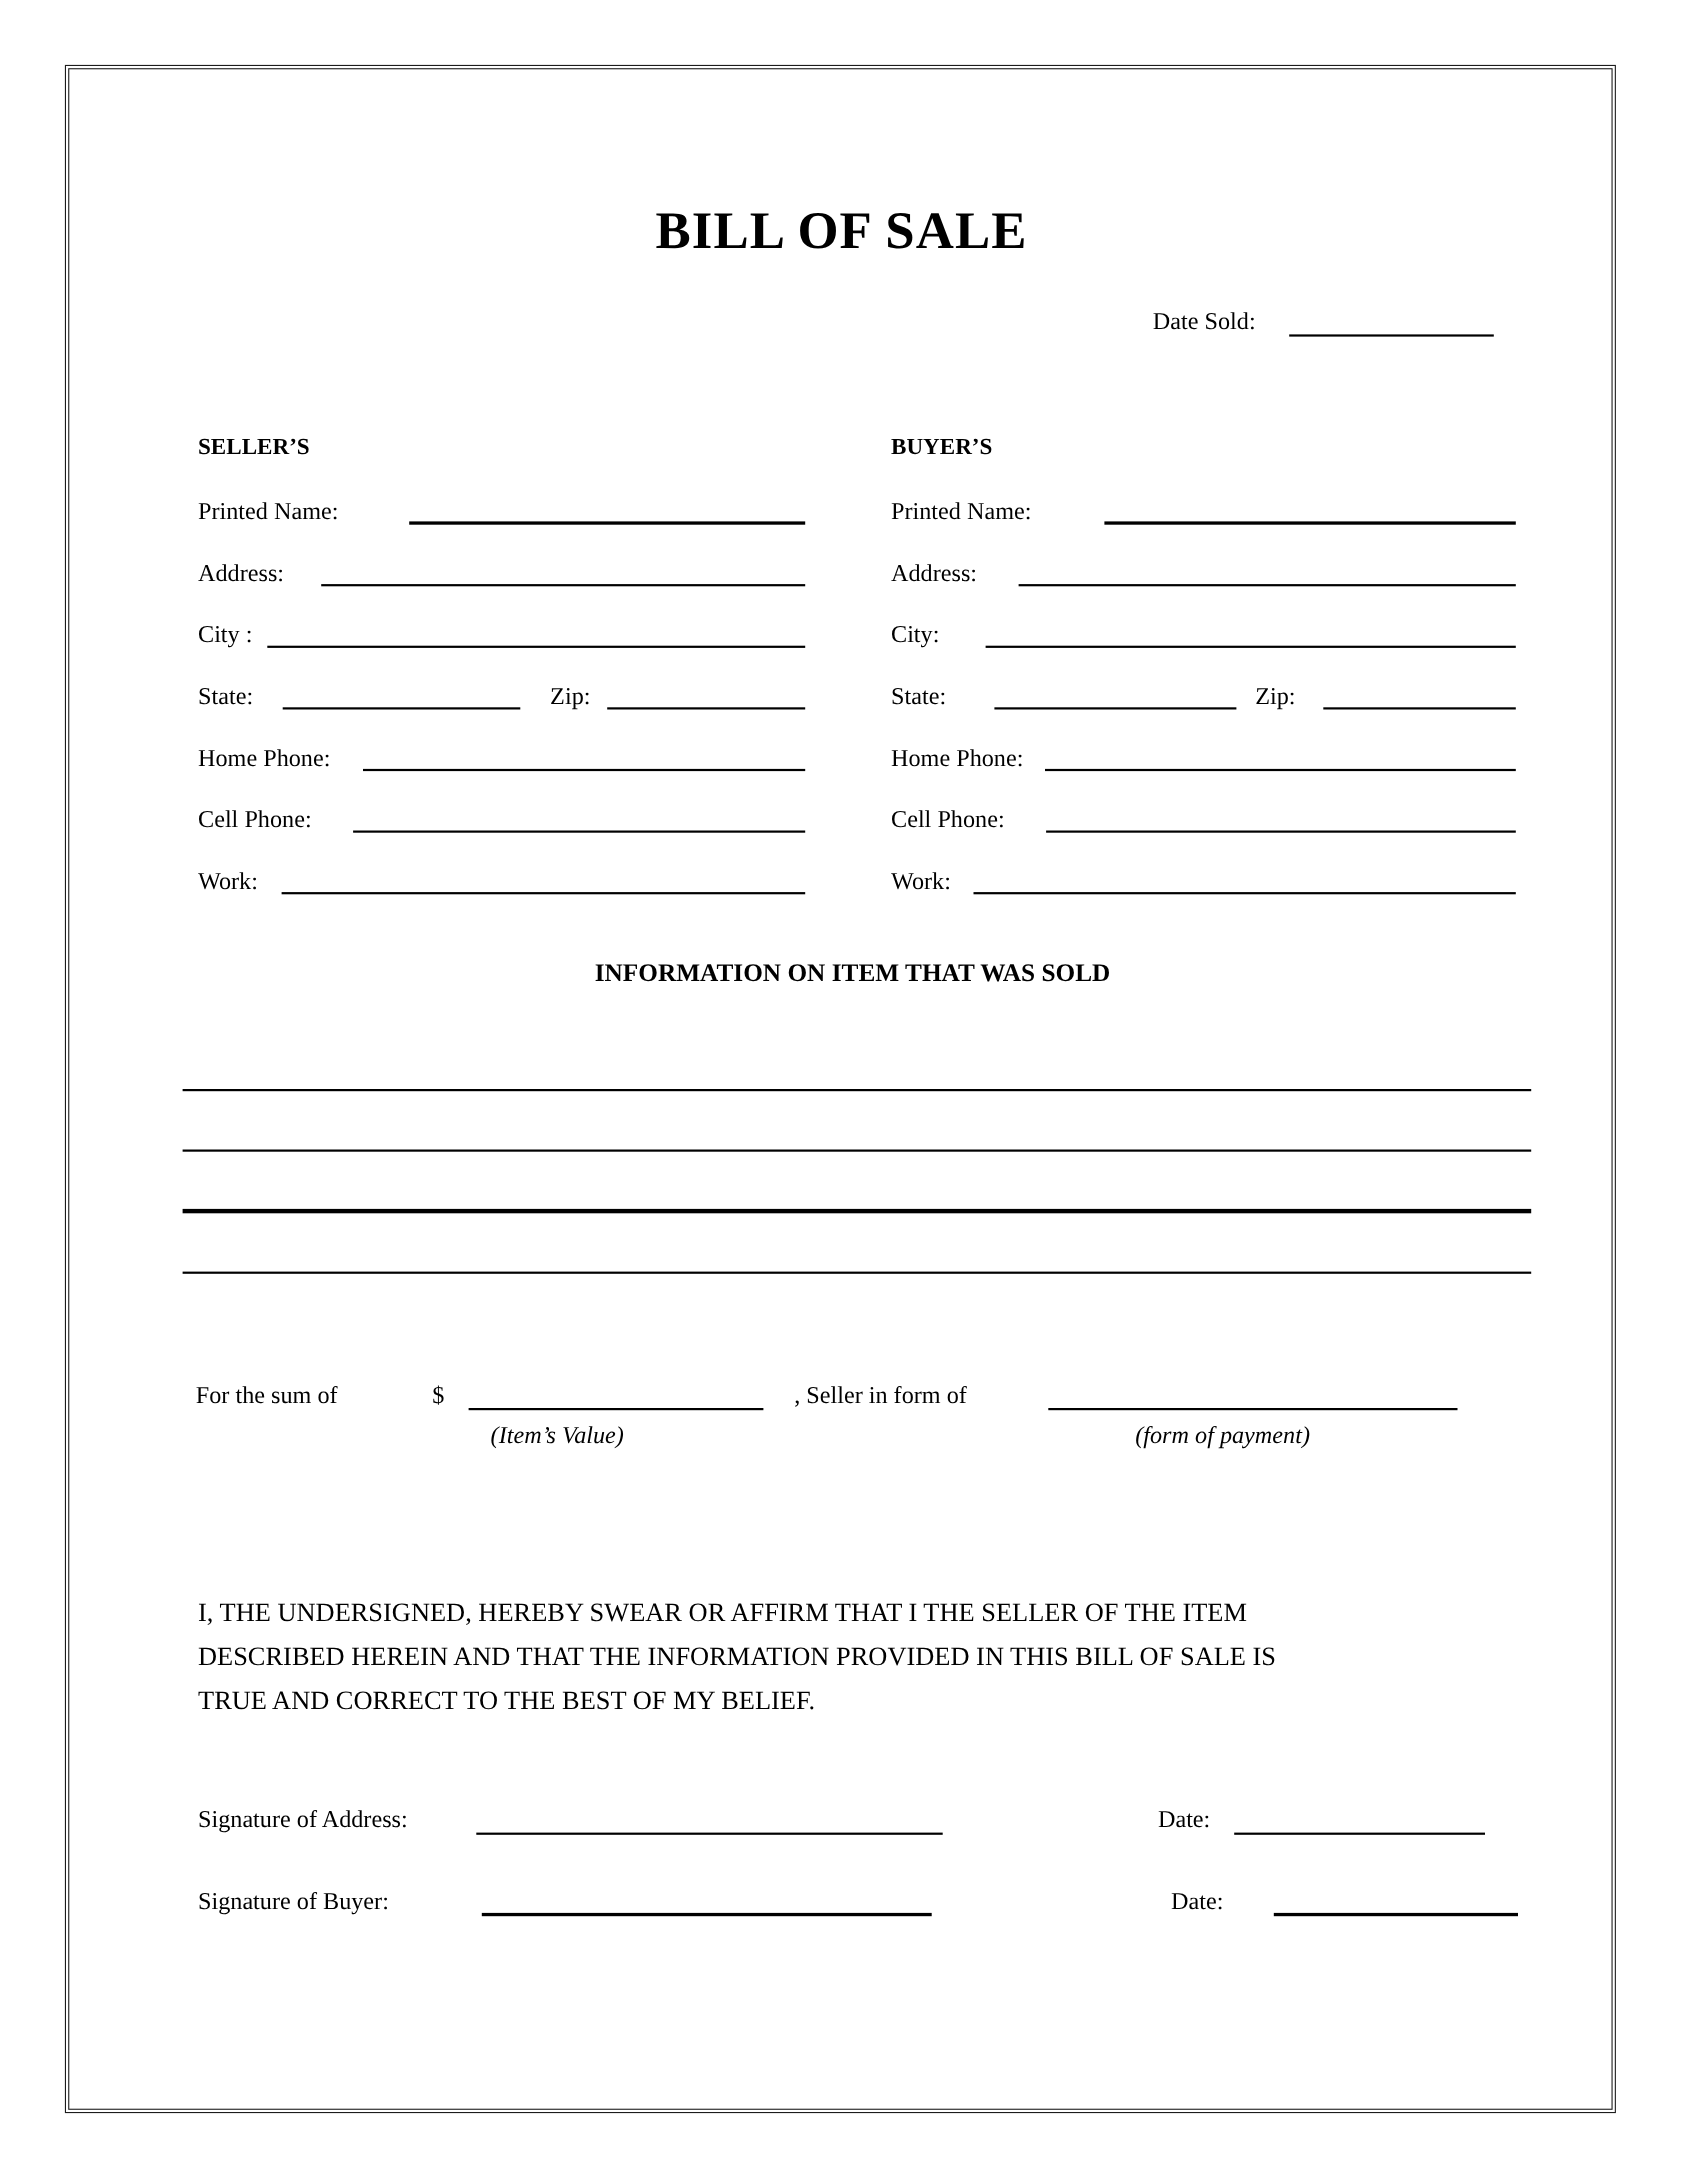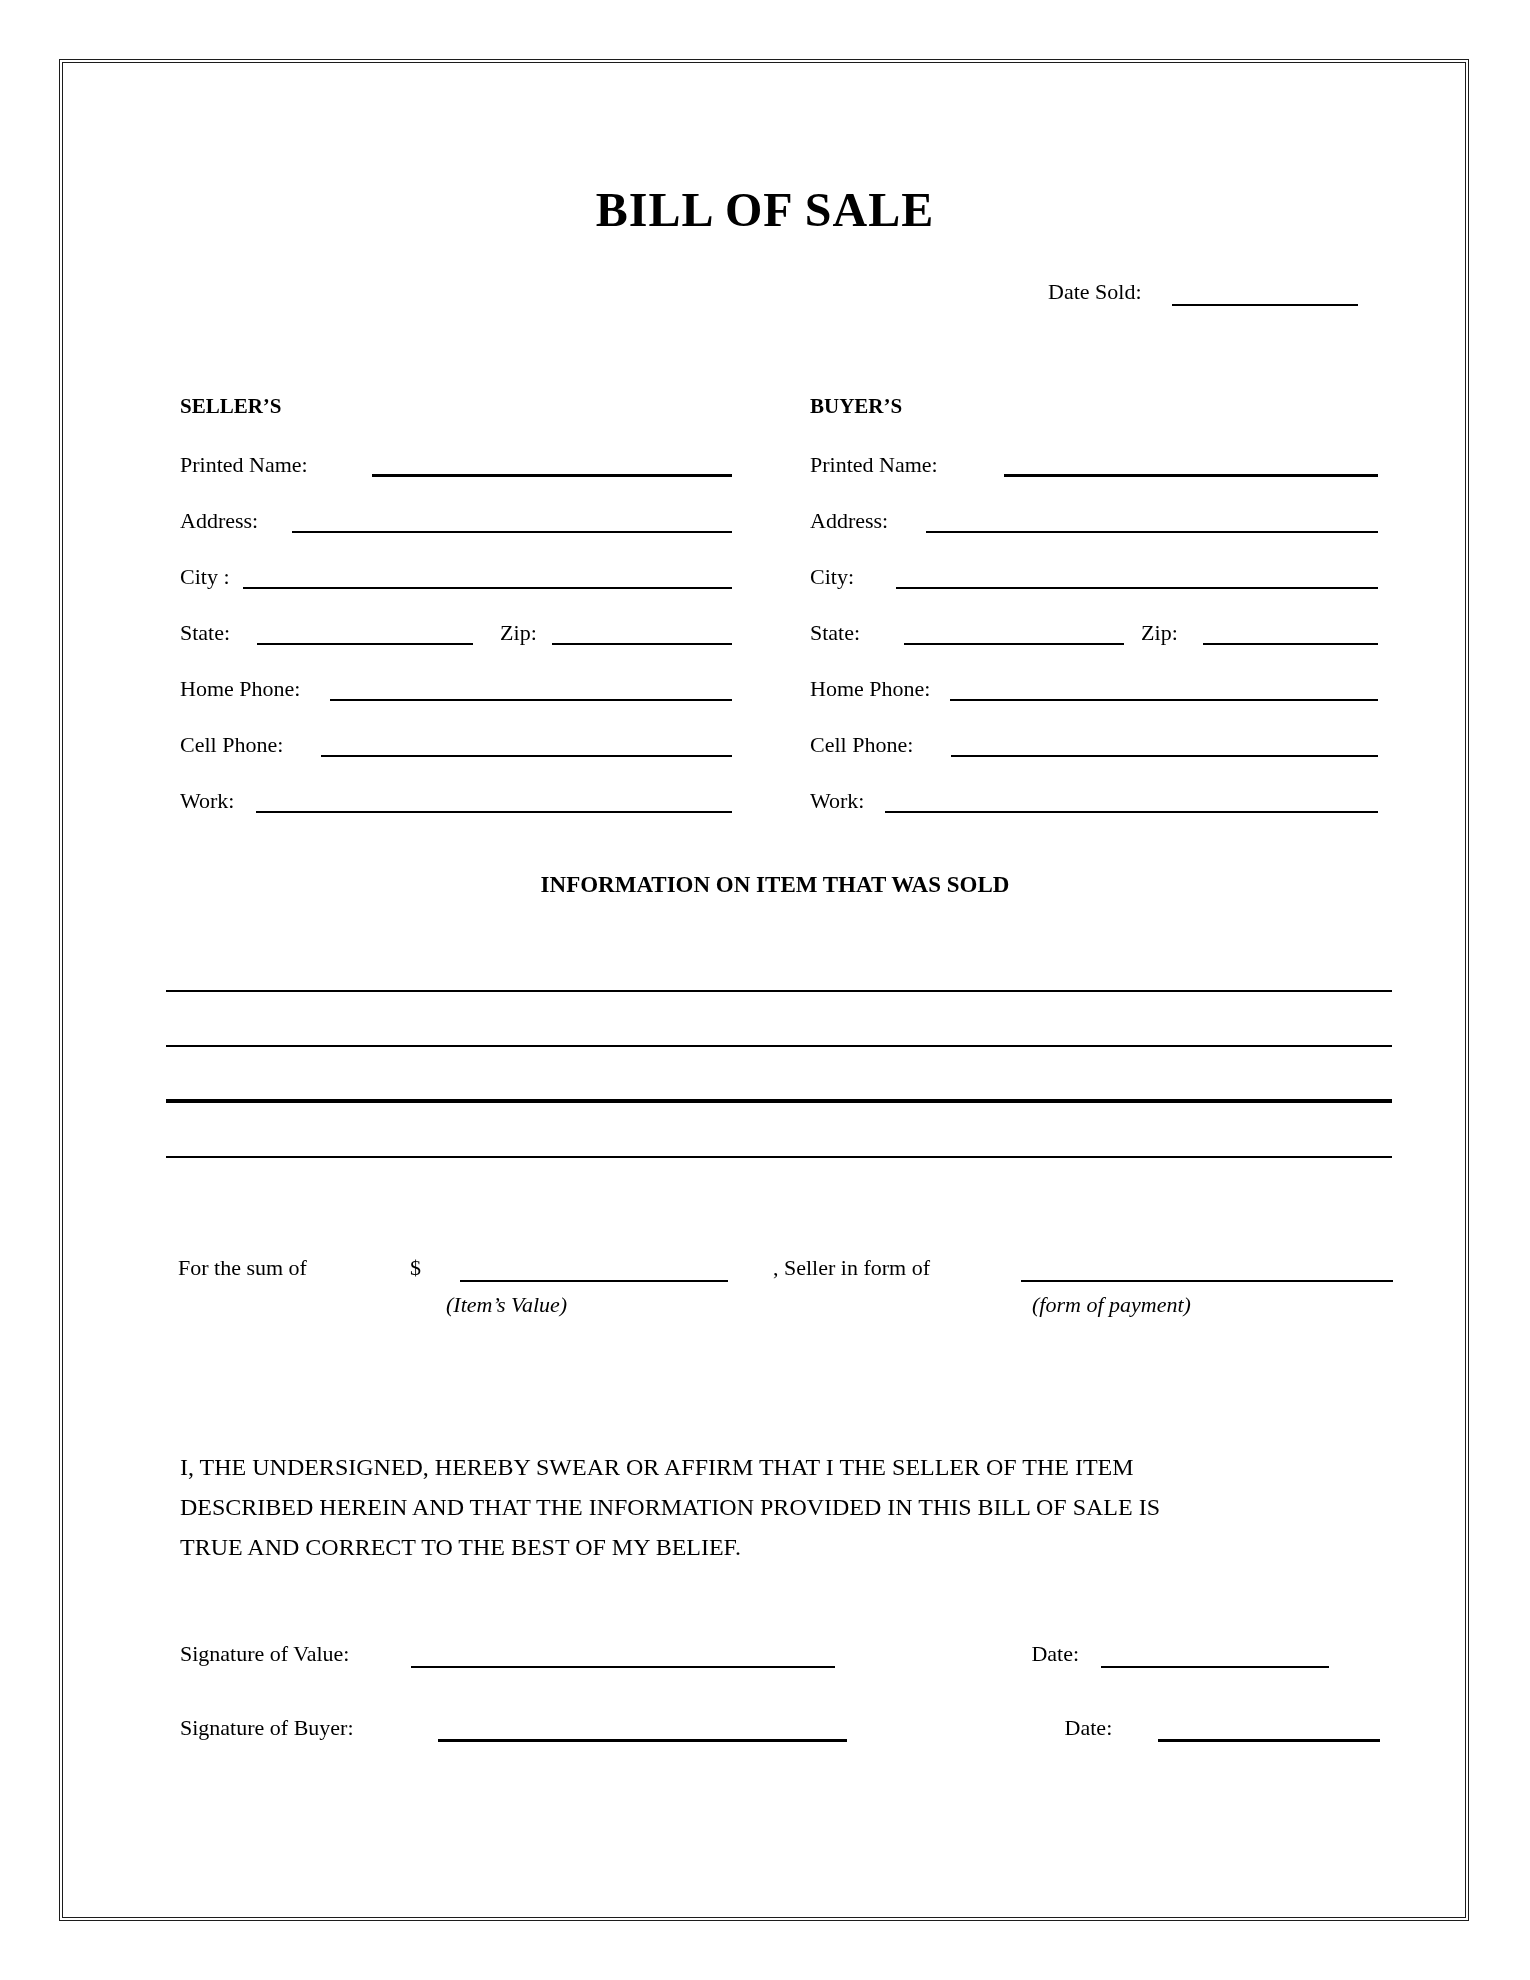--- a/index.html
+++ b/index.html
@@ -119,38 +119,38 @@
     </div>
   </div>
 
   <div class="abs hdr" style="left:160px; top:872px; width:1230px; text-align:center;">INFORMATION ON ITEM THAT WAS SOLD</div>
 
   <div class="infoline" style="top:990px;"></div>
   <div class="infoline" style="top:1045px;"></div>
   <div class="infoline fat" style="top:1099px;"></div>
   <div class="infoline" style="top:1156px;"></div>
 
-  <div class="abs flexrow" style="left:178px; top:1254px;gap:17px;">
+  <div class="abs flexrow" style="left:178px; top:1254px;">
     <span class="lbl">For the sum of</span>
     <span class="lbl" style="margin-left:86px;">$</span>
     <span class="line" style="width:268px; margin-left:22px;"></span>
     <span class="lbl" style="margin-left:28px;">, Seller in form of</span>
     <span class="line" style="width:372px; margin-left:74px;"></span>
   </div>
   <span class="abs cap" style="left:446px; top:1292px;">(Item’s Value)</span>
   <span class="abs cap" style="left:1032px; top:1292px;">(form of payment)</span>
 
   <div class="abs para">
     <div>I, THE UNDERSIGNED, HEREBY SWEAR OR AFFIRM THAT I THE SELLER OF THE ITEM</div>
     <div>DESCRIBED HEREIN AND THAT THE INFORMATION PROVIDED IN THIS BILL OF SALE IS</div>
     <div>TRUE AND CORRECT TO THE BEST OF MY BELIEF.</div>
   </div>
 
   <div class="abs flexrow" style="left:180px; top:1640px; width:1200px;">
-    <span class="lbl">Signature of Value:</span>
+    <span class="lbl">Signature of Address:</span>
     <span class="line" style="width:424px; margin-left:62px;"></span>
     <span class="lbl" style="margin-left:196px;">Date:</span>
     <span class="line" style="width:228px; margin-left:22px;"></span>
   </div>
 
   <div class="abs flexrow" style="left:180px; top:1714px; width:1200px;gap:24px;">
     <span class="lbl">Signature of Buyer:</span>
     <span class="line thick" style="width:428px; margin-left:60px;"></span>
     <span class="lbl" style="margin-left:194px;">Date:</span>
     <span class="line thick" style="width:232px; margin-left:22px;"></span>

